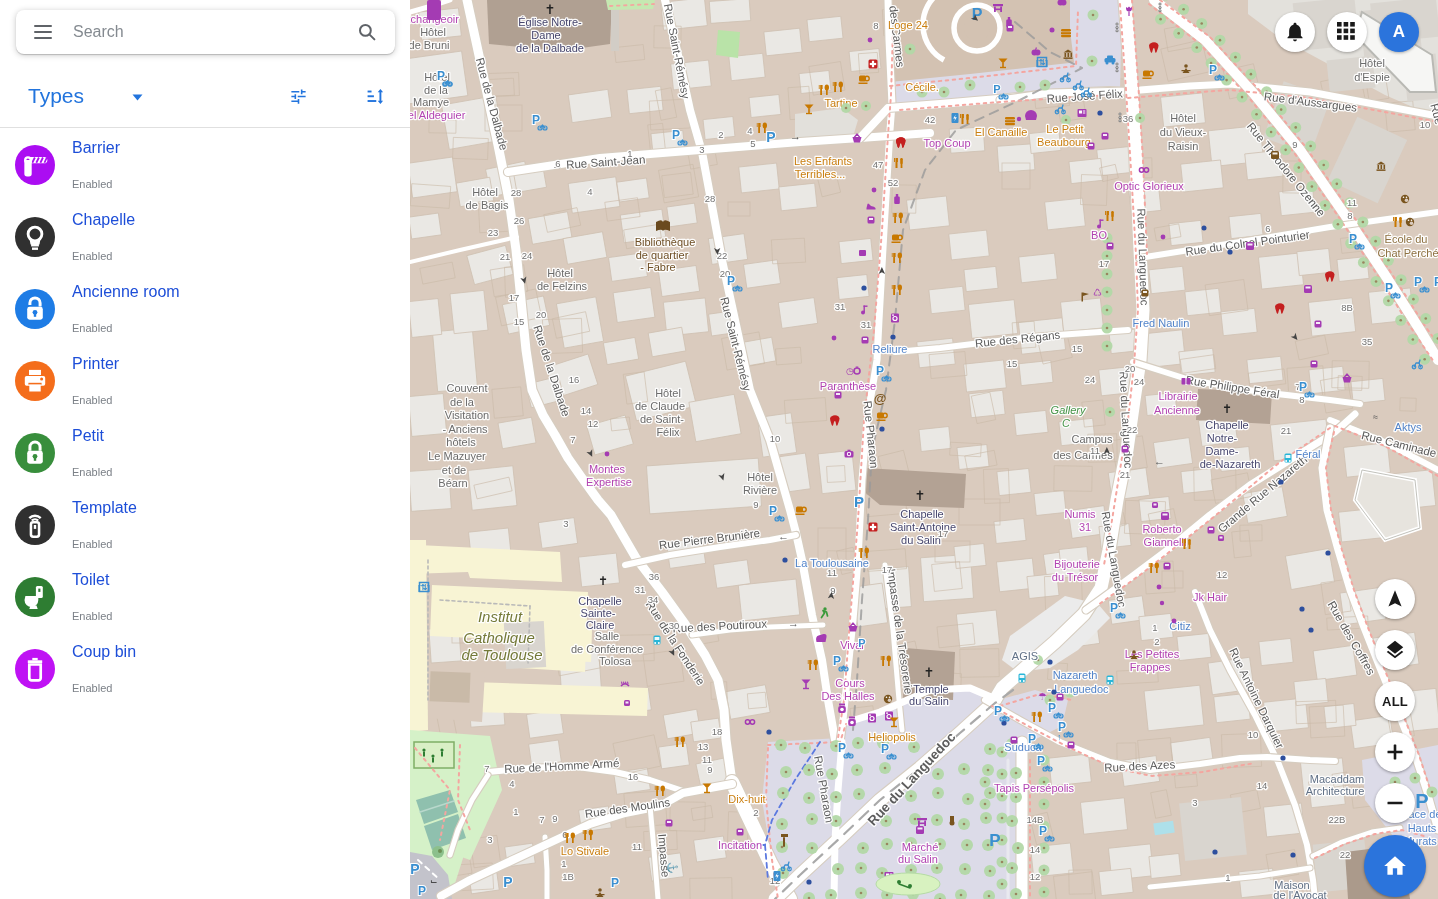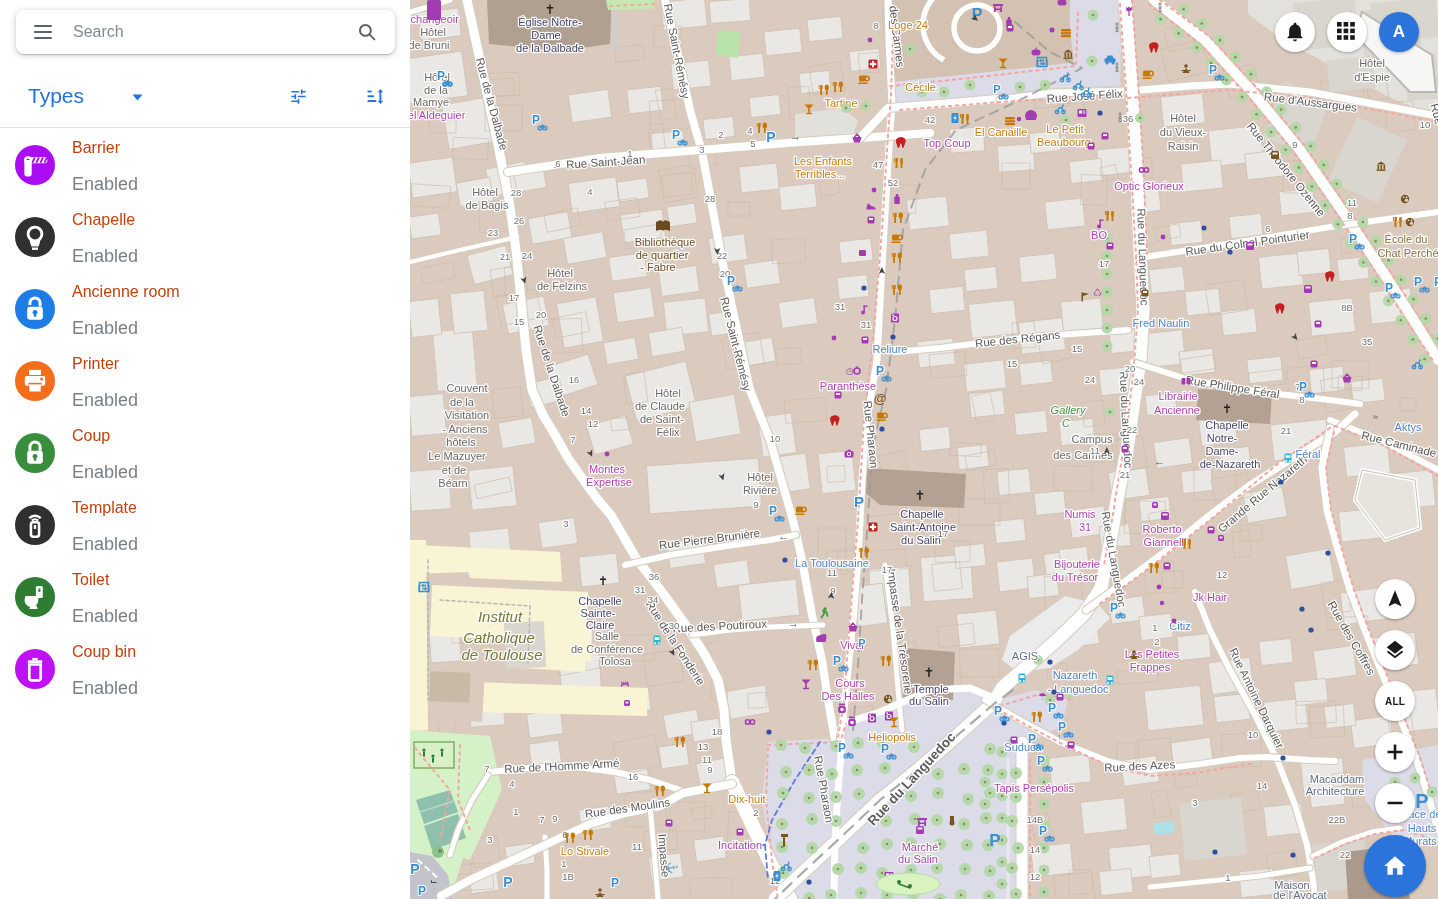--- a/index.html
+++ b/index.html
@@ -12,29 +12,29 @@
 .search .mag { margin-right:18px; }
 .types { position:absolute; left:28px; top:82px; right:0; height:28px; display:flex; align-items:center;gap:41px; }
 .tword { font-size:21px; font-weight:500; color:#2274dd; }
 .sp { flex:1; }
 .types svg:last-child { margin-right:25px; }
 .divider { position:absolute; left:0; top:127px; width:410px; height:1px; background:#e0e0e0; }
 .item { position:absolute; left:15px; height:72px; display:flex; align-items:center; }
 
 .ic { width:40px; height:40px; }
 .tx { margin-left:17px; }
-.t1 { font-size:16px; color:#c2410c; line-height:20px; }
-.t2 { font-size:18px; color:#7b8087; line-height:16px; margin-top:18px; }
+.t1 { font-size:16px; color:#1d4ed8; line-height:20px; }
+.t2 { font-size:11px; color:#7b8087; line-height:16px; margin-top:18px; }
 .topbtns .cbtn { position:absolute; top:12px; width:40px; height:40px; border-radius:50%; background:#fff;
   box-shadow:0 1px 3px rgba(0,0,0,.3); display:flex; align-items:center; justify-content:center; z-index:6; }
 .avatar { background:#2b74dc !important; }
 .avatar span { color:#fff; font-size:17px; font-weight:bold; }
 .ctl { position:absolute; left:1395px; margin-left:-20px; width:40px; height:40px; border-radius:50%; background:#fff;
   box-shadow:0 1px 3px rgba(0,0,0,.35); display:flex; align-items:center; justify-content:center; z-index:6; }
-.all { font-size:10px; font-weight:bold; color:#1a1a1a; letter-spacing:0.2px; }
+.all { font-size:13px; font-weight:bold; color:#1a1a1a; letter-spacing:0.2px; }
 .fab { width:62px !important; height:62px !important; margin-left:-31px !important; background:#2b74dc !important; }
 </style></head>
 <body>
 <div class="stage">
 <div class="mapwrap"><svg width="1028" height="899" viewBox="0 0 1028 899" font-family="&quot;Liberation Sans&quot;, sans-serif">
         <rect width="1028" height="899" fill="#dacbbe"></rect>
         <path d="M838.0,0.0 L1028.0,0.0 L1028.0,118.0 L975.0,95.0 L920.0,65.0 L870.0,38.0 L838.0,14.0 Z" fill="#e3e1dc"></path>
         <rect x="-5" y="55" width="60" height="45" fill="#eae8e4" transform="rotate(-8,25.0,77.5)" stroke="#cfc1b2" stroke-width="0.8"></rect>
         <rect x="35" y="100" width="55" height="45" fill="#eae8e4" transform="rotate(-10,62.5,122.5)" stroke="#cfc1b2" stroke-width="0.8"></rect>
         <rect x="0" y="160" width="45" height="35" fill="#eae8e4" transform="rotate(-8,22.5,177.5)" stroke="#cfc1b2" stroke-width="0.8"></rect>
@@ -1712,21 +1712,21 @@
         <div class="ic"><svg width="40" height="40" viewBox="0 0 24 24">
             <circle cx="12" cy="12" r="12" fill="#388e3c"></circle>
             <g transform="translate(1.2,1.2) scale(0.9)">
               <path d="M8.6,10.5 V8.1 a3.4,3.4 0 0 1 6.8,0 V10.5" fill="none" stroke="#fff" stroke-width="2"></path>
               <rect x="6.8" y="10.5" width="10.4" height="8.6" rx="1.6" fill="#fff"></rect>
               <circle cx="12" cy="14.2" r="1.6" fill="#388e3c"></circle>
               <rect x="11.2" y="14.8" width="1.6" height="2.4" fill="#388e3c"></rect>
             </g>
           </svg></div>
         <div class="tx">
-          <div class="t1">Coup</div>
+          <div class="t1">Petit</div>
           <div class="t2">Enabled</div>
         </div>
       </div>
       <div class="item" style="top:489px">
         <div class="ic"><svg width="40" height="40" viewBox="0 0 24 24">
             <circle cx="12" cy="12" r="12" fill="#303030"></circle>
             <g transform="translate(1.2,1.2) scale(0.9)">
               <path d="M8.2,7.4 a5.4,5.4 0 0 1 7.6,0" fill="none" stroke="#fff" stroke-width="1.6"></path>
               <path d="M9.9,9.1 a3,3 0 0 1 4.2,0" fill="none" stroke="#fff" stroke-width="1.6"></path>
               <rect x="9.3" y="10.2" width="5.4" height="9.6" rx="1.4" fill="none" stroke="#fff" stroke-width="1.7"></rect>

